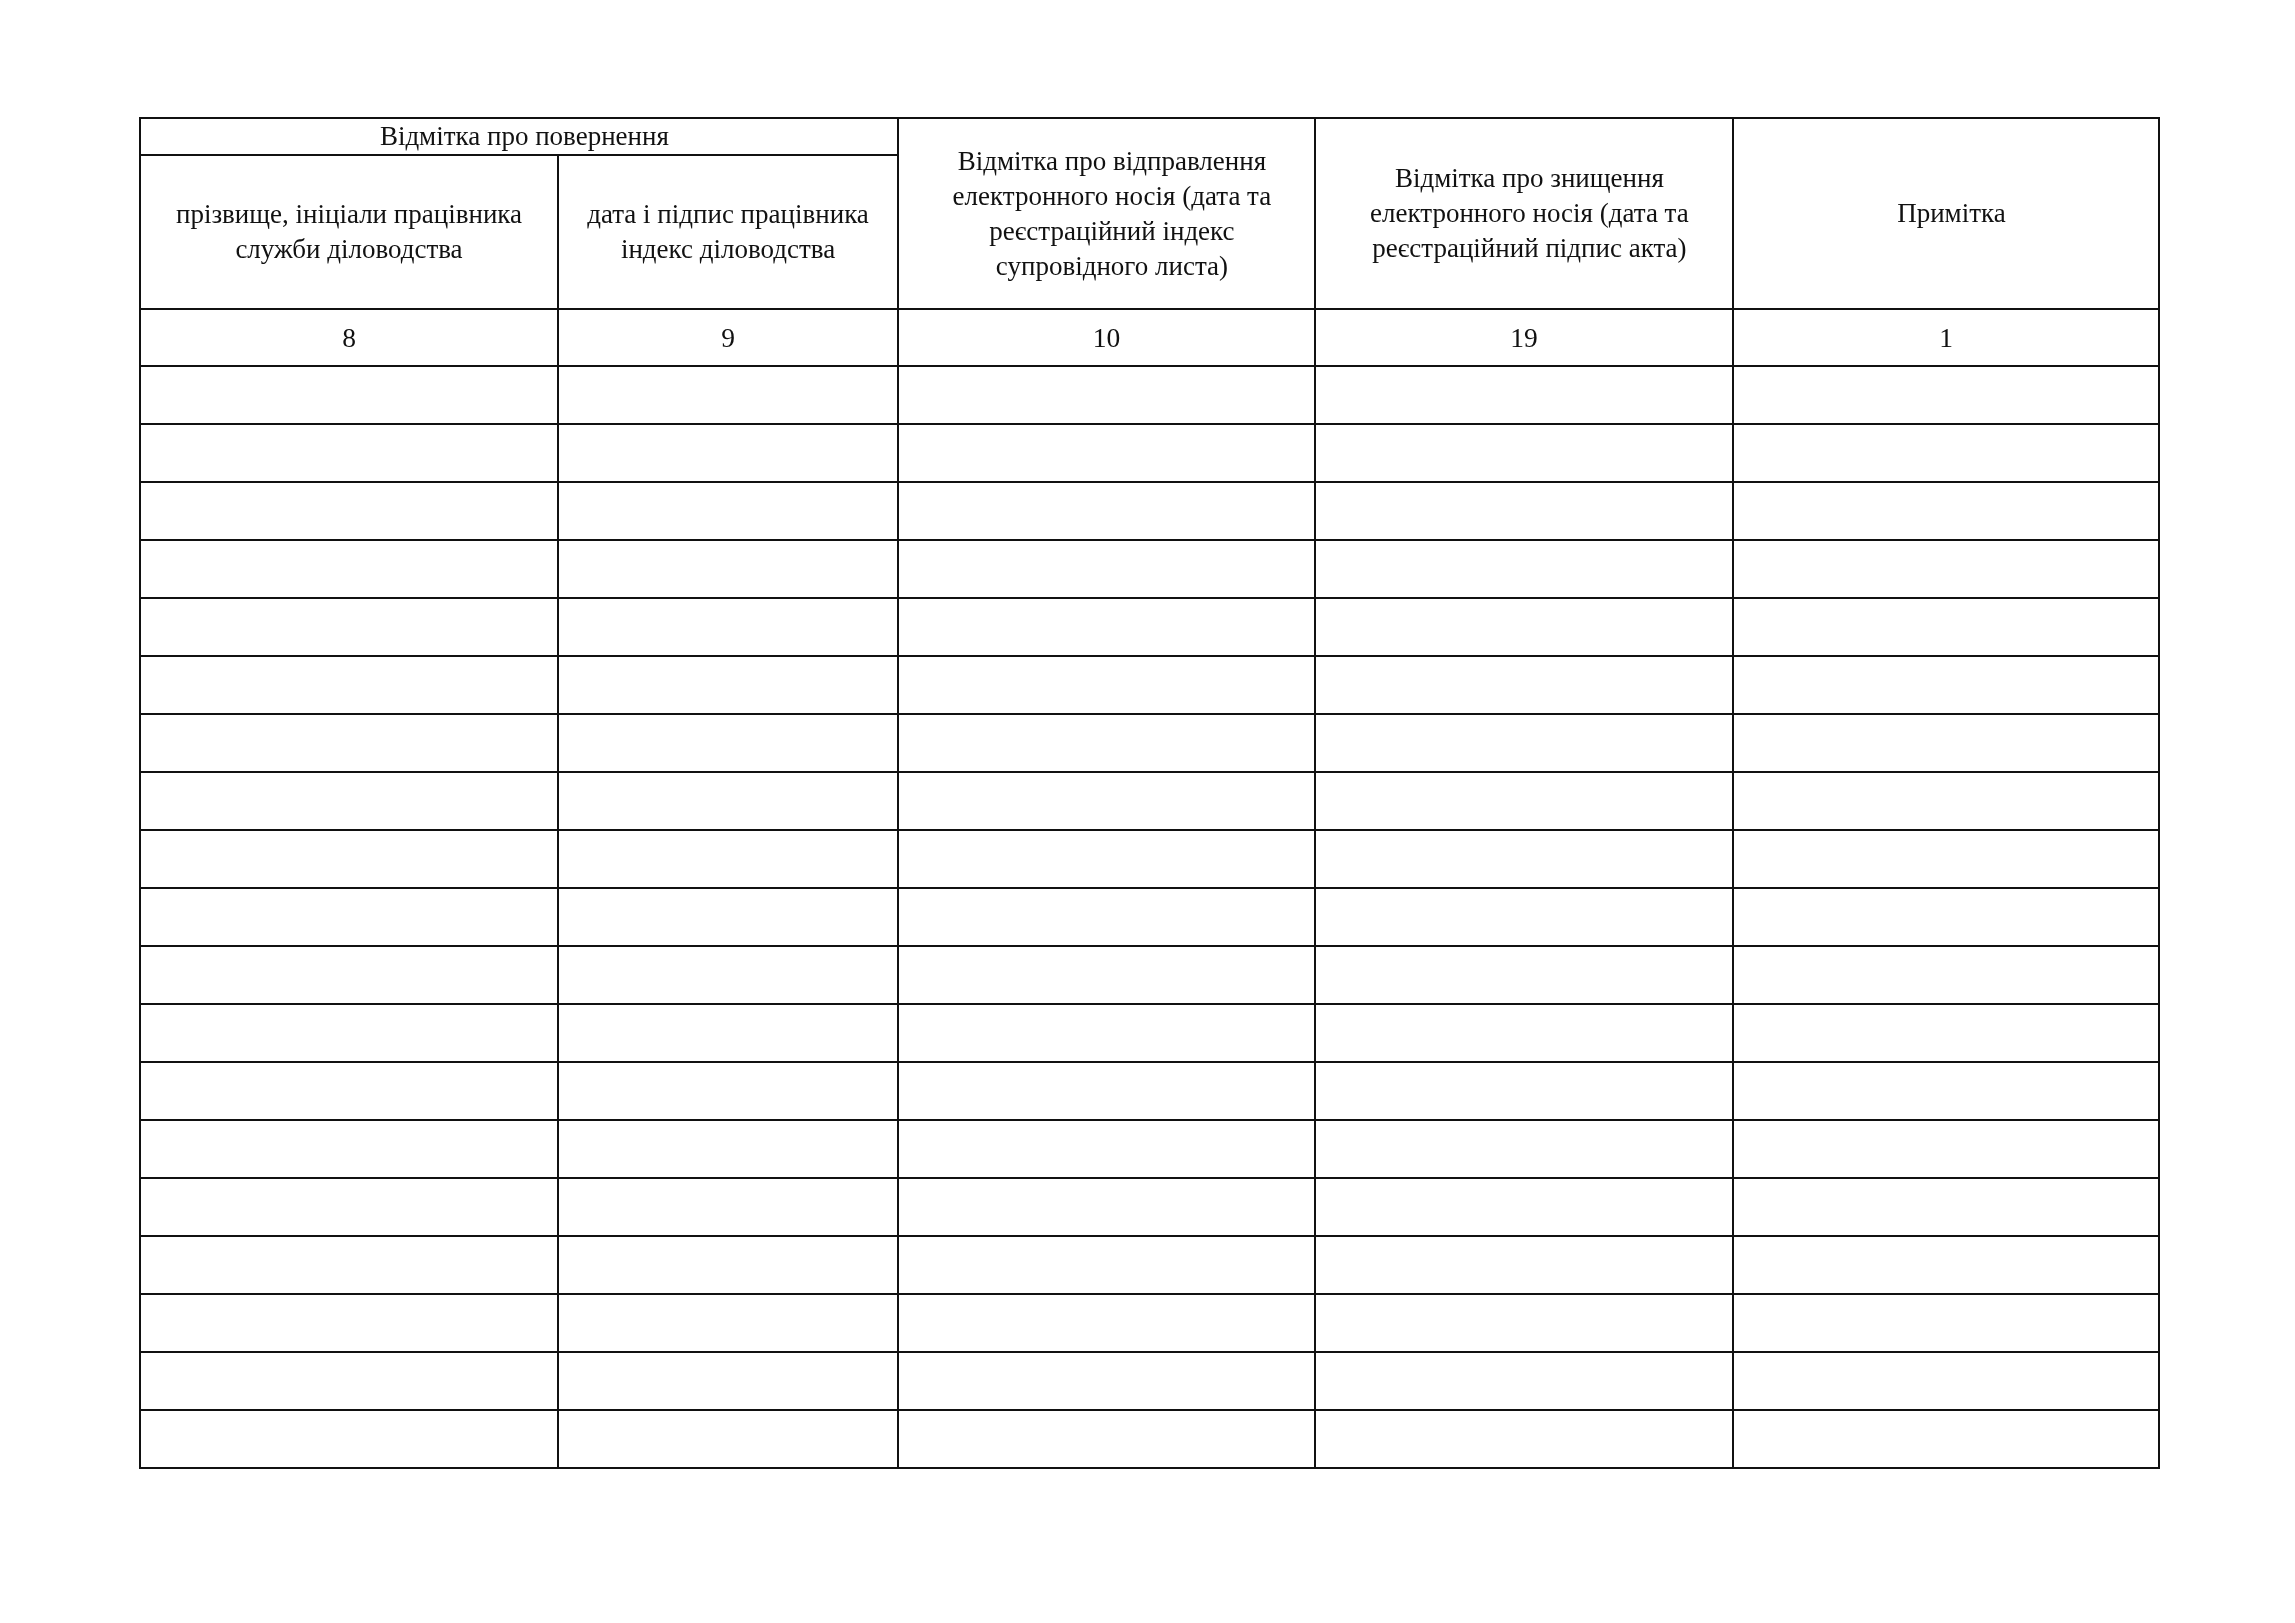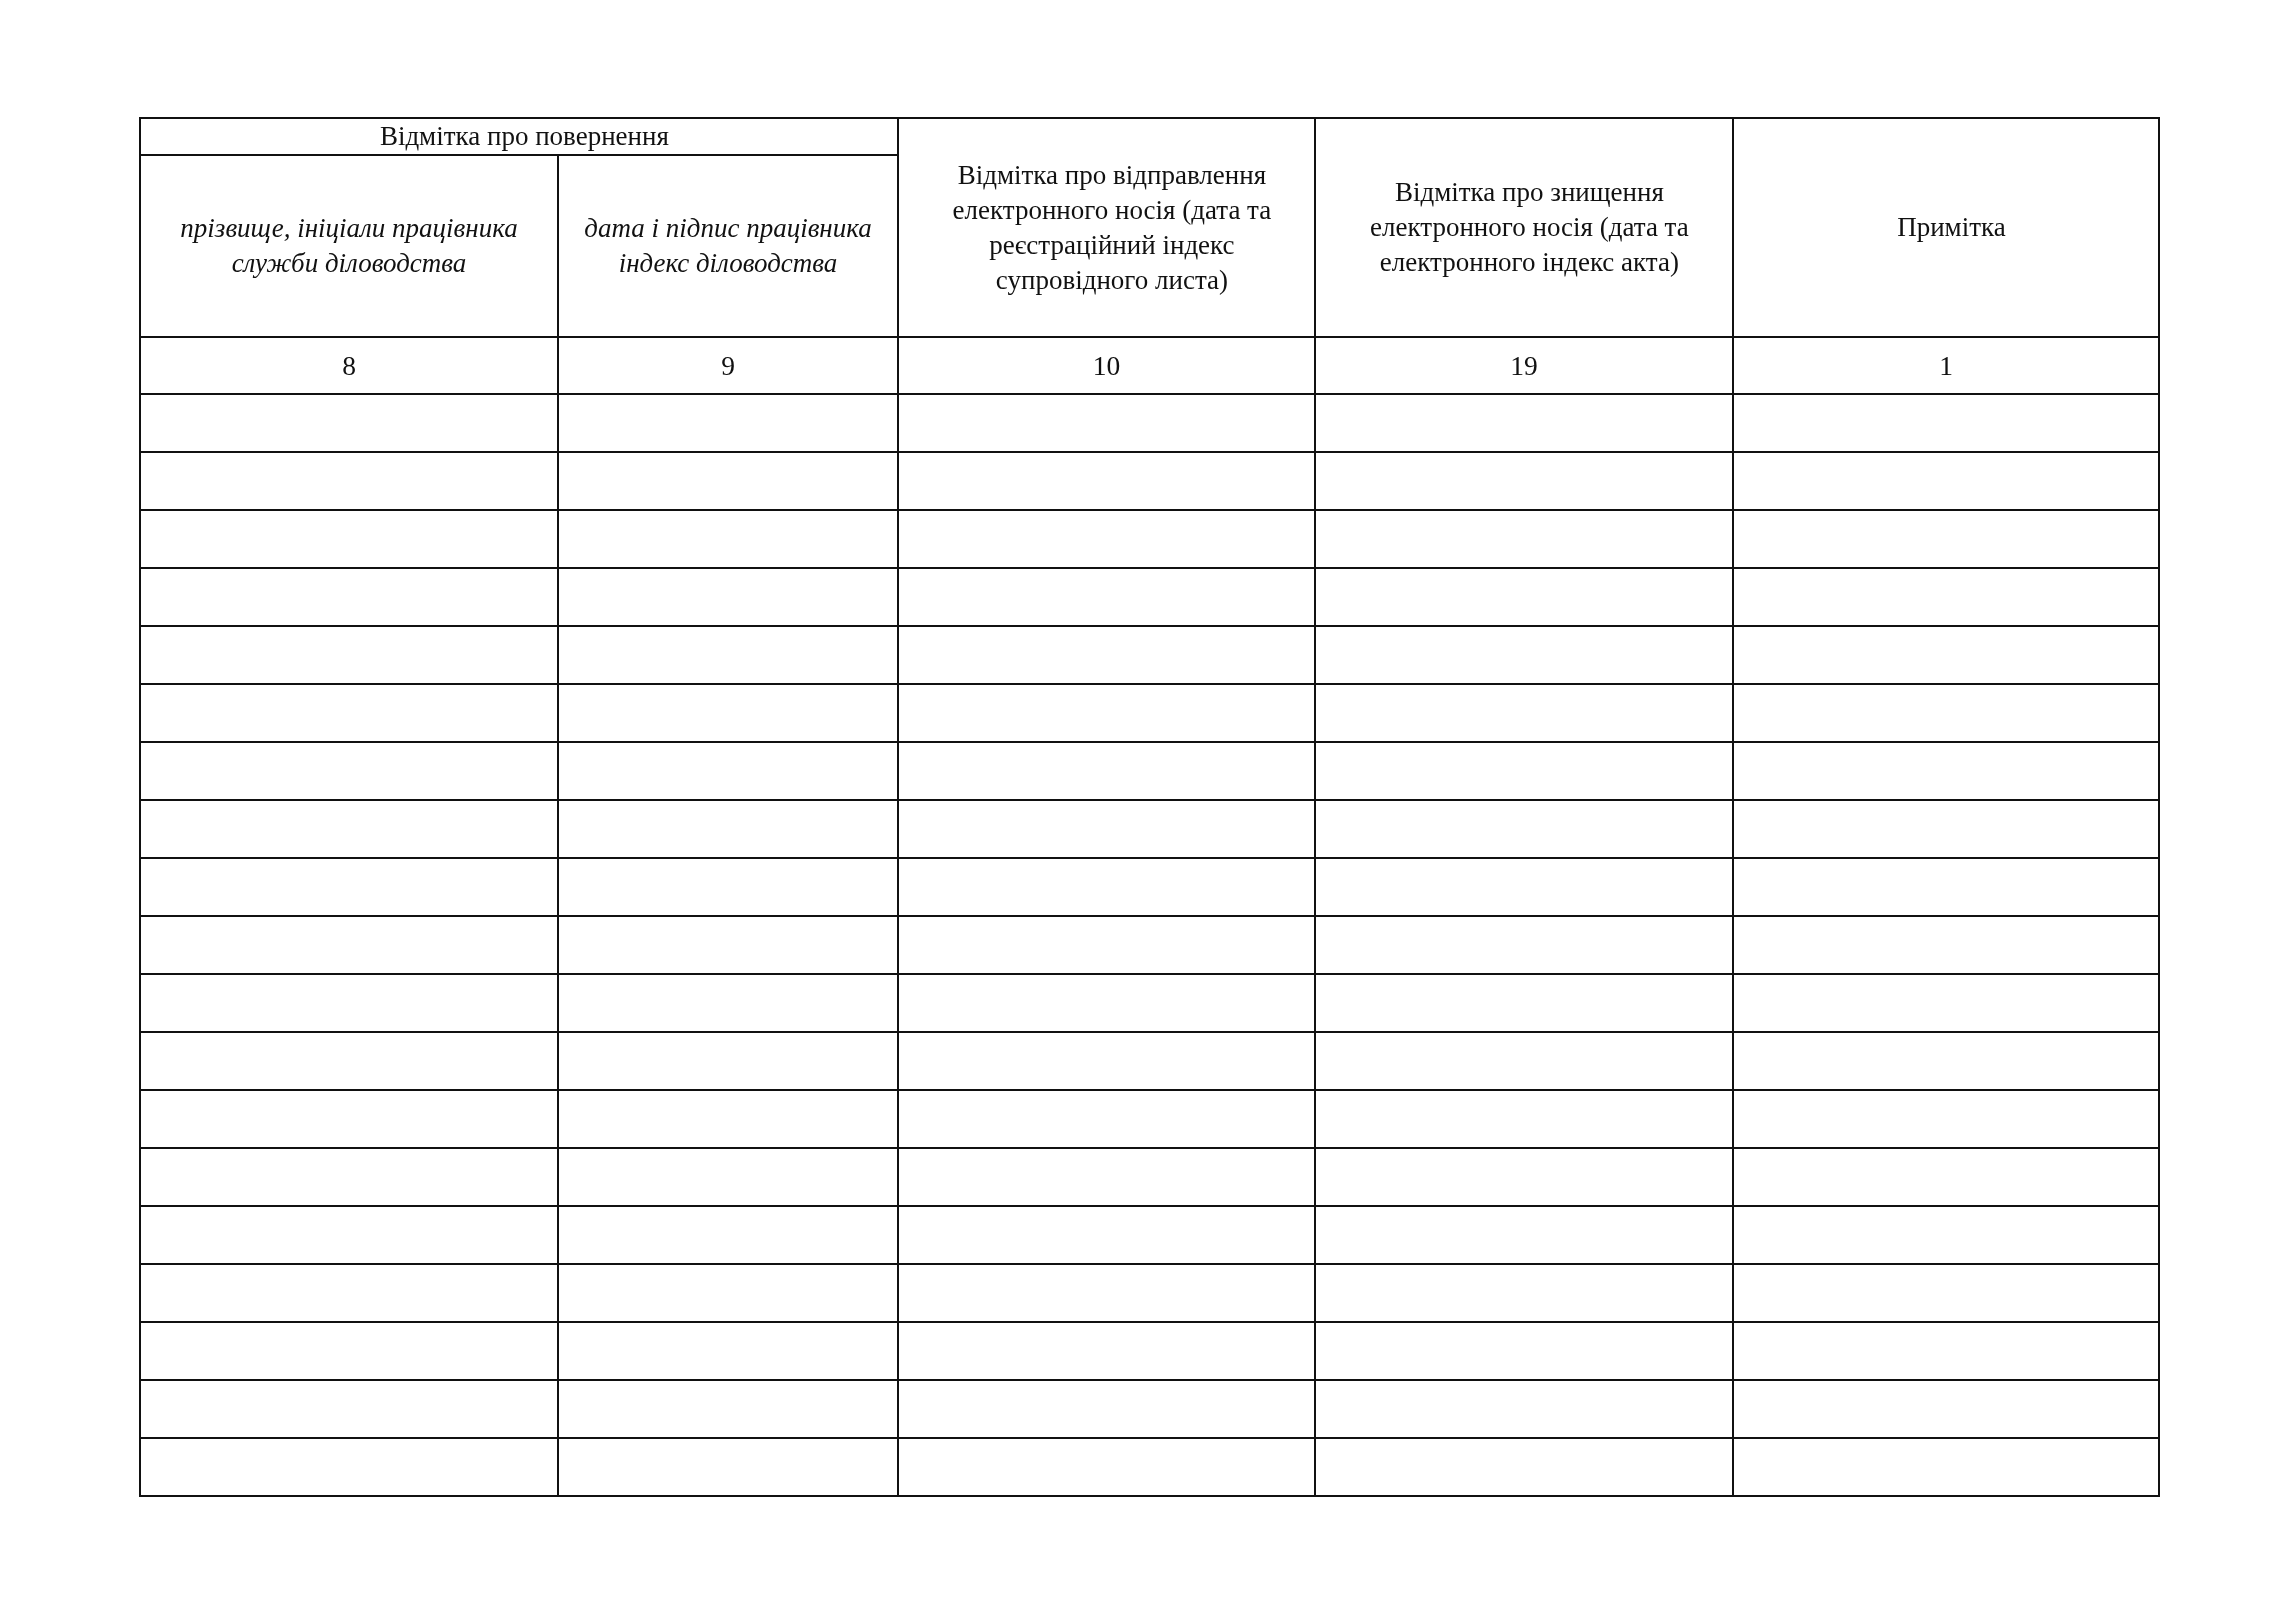--- a/index.html
+++ b/index.html
@@ -27,40 +27,40 @@
       border: 2.8px solid #111111;
       padding: 0 9.2px;
       text-align: center;
       vertical-align: middle;
       font-weight: normal;
       font-size: 27px;
       line-height: 35px;
       box-sizing: border-box;
     }
     tr.hdr-top th { height: 35px; padding-left: 20px; }
-    tr.hdr-sub th { height: 182px; font-style: italic; }
+    tr.hdr-sub th { height: 154px; }
     tr.num-row td { height: 57px; font-size: 27.5px; }
     tr.data-row td { height: 58px; }
   </style>
 </head>
 <body>
 
 <table class="register">
   <colgroup>
     <col style="width:418px">
     <col style="width:340px">
     <col style="width:417px">
     <col style="width:418px">
     <col style="width:426px">
   </colgroup>
   <thead>
     <tr class="hdr-top">
       <th colspan="2">Відмітка про повернення</th>
       <th rowspan="2">Відмітка про відправлення електронного носія (дата та реєстраційний індекс супровідного листа)</th>
-      <th rowspan="2">Відмітка про знищення електронного носія (дата та електронного індекс акта)</th>
+      <th rowspan="2">Відмітка про знищення електронного носія (дата та реєстраційний підпис акта)</th>
       <th rowspan="2">Примітка</th>
     </tr>
     <tr class="hdr-sub">
       <th>прізвище, ініціали працівника служби діловодства</th>
       <th>дата і підпис працівника індекс діловодства</th>
     </tr>
     <tr class="num-row">
       <td>8</td>
       <td>9</td>
       <td>10</td>

